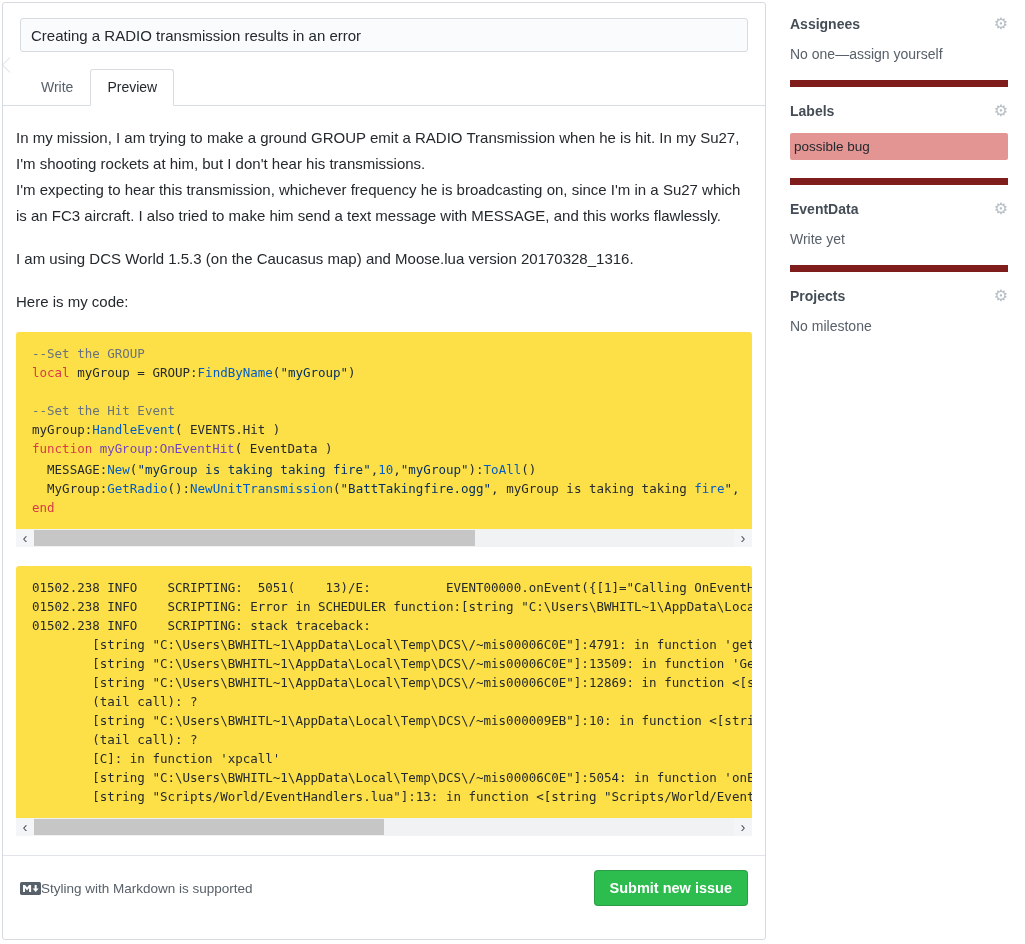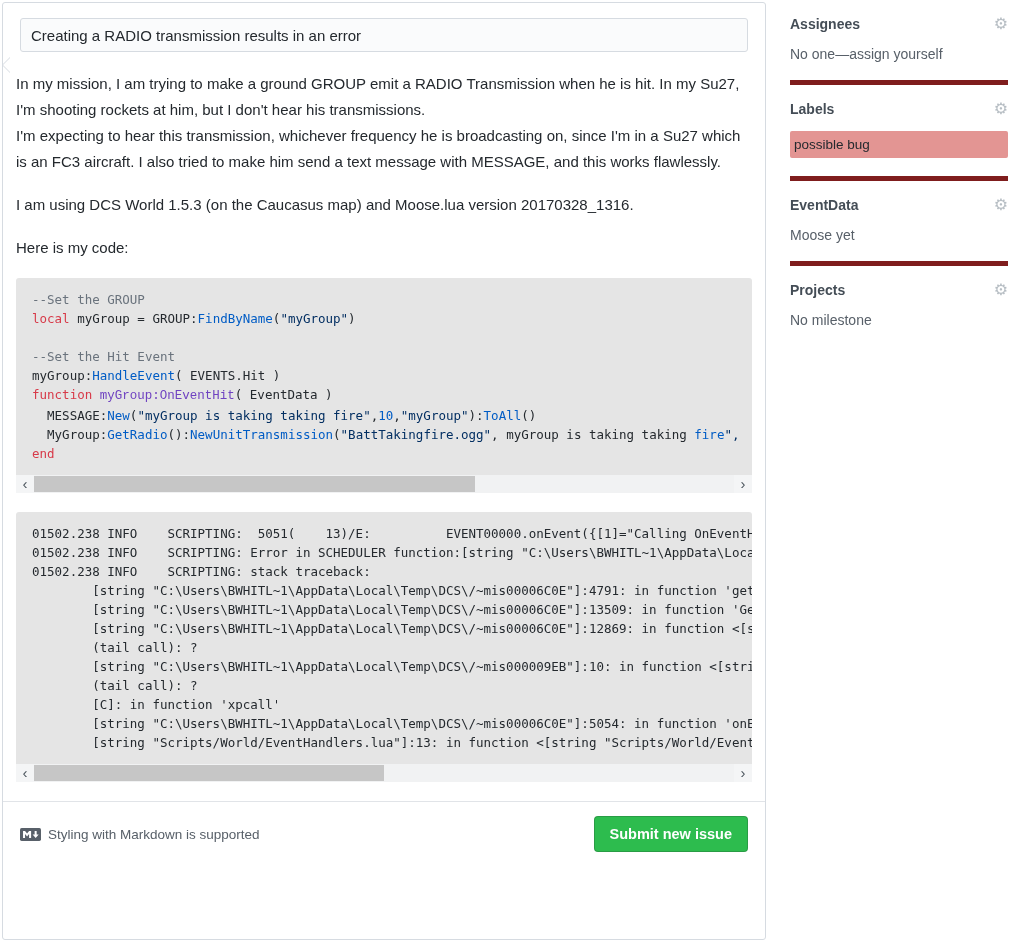--- a/index.html
+++ b/index.html
@@ -22,62 +22,66 @@
   .tabbar { display:flex; margin-top:17px; padding-left:21px; border-bottom:1px solid #d8dde3; }
   .tab { padding:9px 16px 10px; font-size:14px; color:#586069; background:transparent;
     border:1px solid transparent; margin-bottom:-1px; cursor:pointer; }
   .tab.active { background:#fff; color:#24292e; border-color:#d8dde3; border-bottom-color:#fff;
     border-radius:3px 3px 0 0; }
 
   .preview-body { padding:19px 13px 0; font-size:15px; line-height:26px; color:#24292e; }
   .preview-body p { margin:0 0 17px; }
 
   
-  .gray-block { background:#e5e5e5; border-radius:3px; margin-bottom:19px; padding-top:12px; }
+  .gray-block { background:#fde047; border-radius:3px; margin-bottom:19px; padding-top:12px; }
   .mono-lines { padding:0 16px; font-family:"DejaVu Sans Mono",monospace;
     font-size:12.5px; line-height:19px; white-space:pre; overflow:hidden; color:#24292e; }
   .tok-k  { color:#d73a49; }
   .tok-fn { color:#005cc5; }
   .tok-s  { color:#032f62; }
   .tok-cm { color:#6a737d; }
   .tok-pu { color:#6f42c1;font-family:Liberation Mono, monospace; }
 
   .hscrollbar { display:flex; align-items:stretch; height:18px; margin-top:12px; }
   .sb-arrow { width:18px; display:flex; align-items:center; justify-content:center;
     color:#4d565e; font-size:15px; background:#f4f5f6; cursor:pointer; user-select:none; }
   .sb-track { flex:1; position:relative; background:#f1f2f3; }
   .sb-thumb { position:absolute; top:1px; bottom:1px; left:0; background:#c6c6c6; cursor:grab; }
 
   
   .box-footer { border-top:1px solid #e1e4e8; margin:1px 0 0; padding:14px 17px;
     display:flex; align-items:center; justify-content:space-between; }
-  .md-hint { display:flex; align-items:center; gap:7px; font-size:13.5px; color:#586069; cursor:pointer; }
+  .md-hint { display:flex; align-items:center; font-size:13.5px; color:#586069; cursor:pointer; }
   .md-icon { display:inline-block; line-height:0; }
   .submit-btn { background:#2dbc4e; color:#fff; font-family:"Liberation Sans",sans-serif;
     font-weight:700; font-size:14.5px; padding:9px 15px; border:1px solid rgba(27,31,35,.2);
     border-radius:4px; cursor:pointer; }
 
   
   .sidebar { position:absolute; left:790px; top:0; width:218px; }
-  .side-section { padding:16px 0 18px; border-bottom:5px solid #7f1d1d; }
+  .side-section { padding:16px 0 18px; border-bottom:7px solid #7f1d1d; }
   .side-section.last { border-bottom:none; }
   .side-head { display:flex; align-items:center; justify-content:space-between; margin-bottom:14px; }
   .side-title { font-size:14px; font-weight:700; color:#444d56; }
   .gear { color:#b7bec4; font-size:16px; line-height:1; cursor:pointer; }
   .side-value { font-size:14px; color:#586069; cursor:pointer; }
   .label-chip { display:block; width:100%; background:#e39593; color:#24292e;
     font-size:13.5px; padding:6px 4px; border-radius:2px; cursor:pointer; }
 </style>
 </head>
 <body>
 
 <div class="issue-box">
 
   <input class="title-input" type="text" value="Creating a RADIO transmission results in an error" style="">
 
+  <div class="tabbar">
+    <div class="tab">Write</div>
+    <div class="tab active">Preview</div>
+  </div>
 
   <div class="preview-body">
     <p><span>In my mission, I am trying to make a ground GROUP emit a RADIO Transmission when he is hit. In my Su27, I'm shooting rockets at him, but I don't hear his transmissions.</span><br><span>I'm expecting to hear this transmission, whichever frequency he is broadcasting on, since I'm in a Su27 which is an FC3 aircraft. I also tried to make him send a text message with MESSAGE, and this works flawlessly.</span></p>
     <p>I am using DCS World 1.5.3 (on the Caucasus map) and Moose.lua version 20170328_1316.</p>
     <p>Here is my code:</p>
 
     <div class="gray-block">
       <div class="mono-lines"><div><span class="tok-cm">--Set the GROUP</span></div><div><span class="tok-k">local</span><span> myGroup = GROUP:</span><span class="tok-fn">FindByName</span><span>(</span><span class="tok-s">"myGroup"</span><span>)</span></div><div>&nbsp;</div><div><span class="tok-cm">--Set the Hit Event</span></div><div><span>myGroup:</span><span class="tok-fn">HandleEvent</span><span>( EVENTS.Hit )</span></div><div><span class="tok-k">function</span><span> </span><span class="tok-pu">myGroup:OnEventHit</span><span>( EventData )</span></div><div><span>  MESSAGE:</span><span class="tok-fn">New</span><span>(</span><span class="tok-s">"myGroup is taking taking fire"</span><span>,</span><span class="tok-fn">10</span><span>,</span><span class="tok-s">"myGroup"</span><span>):</span><span class="tok-fn">ToAll</span><span>()</span></div><div><span>  MyGroup:</span><span class="tok-fn">GetRadio</span><span>():</span><span class="tok-fn">NewUnitTransmission</span><span>(</span><span class="tok-s">"BattTakingfire.ogg"</span><span>, myGroup is taking taking </span><span class="tok-fn">fire</span><span class="tok-s">",</span><span>  </span></div><div><span class="tok-k">end</span></div></div>
       <div class="hscrollbar">
         <span class="sb-arrow">‹</span>
@@ -131,21 +135,21 @@
       <span class="gear">⚙</span>
     </div>
     <span class="label-chip">possible bug</span>
   </div>
 
   <div class="side-section">
     <div class="side-head">
       <span class="side-title">EventData</span>
       <span class="gear">⚙</span>
     </div>
-    <div class="side-value">Moose yet</div>
+    <div class="side-value">Write yet</div>
   </div>
 
   <div class="side-section last">
     <div class="side-head">
       <span class="side-title">Projects</span>
       <span class="gear">⚙</span>
     </div>
     <div class="side-value">No milestone</div>
   </div>
 

